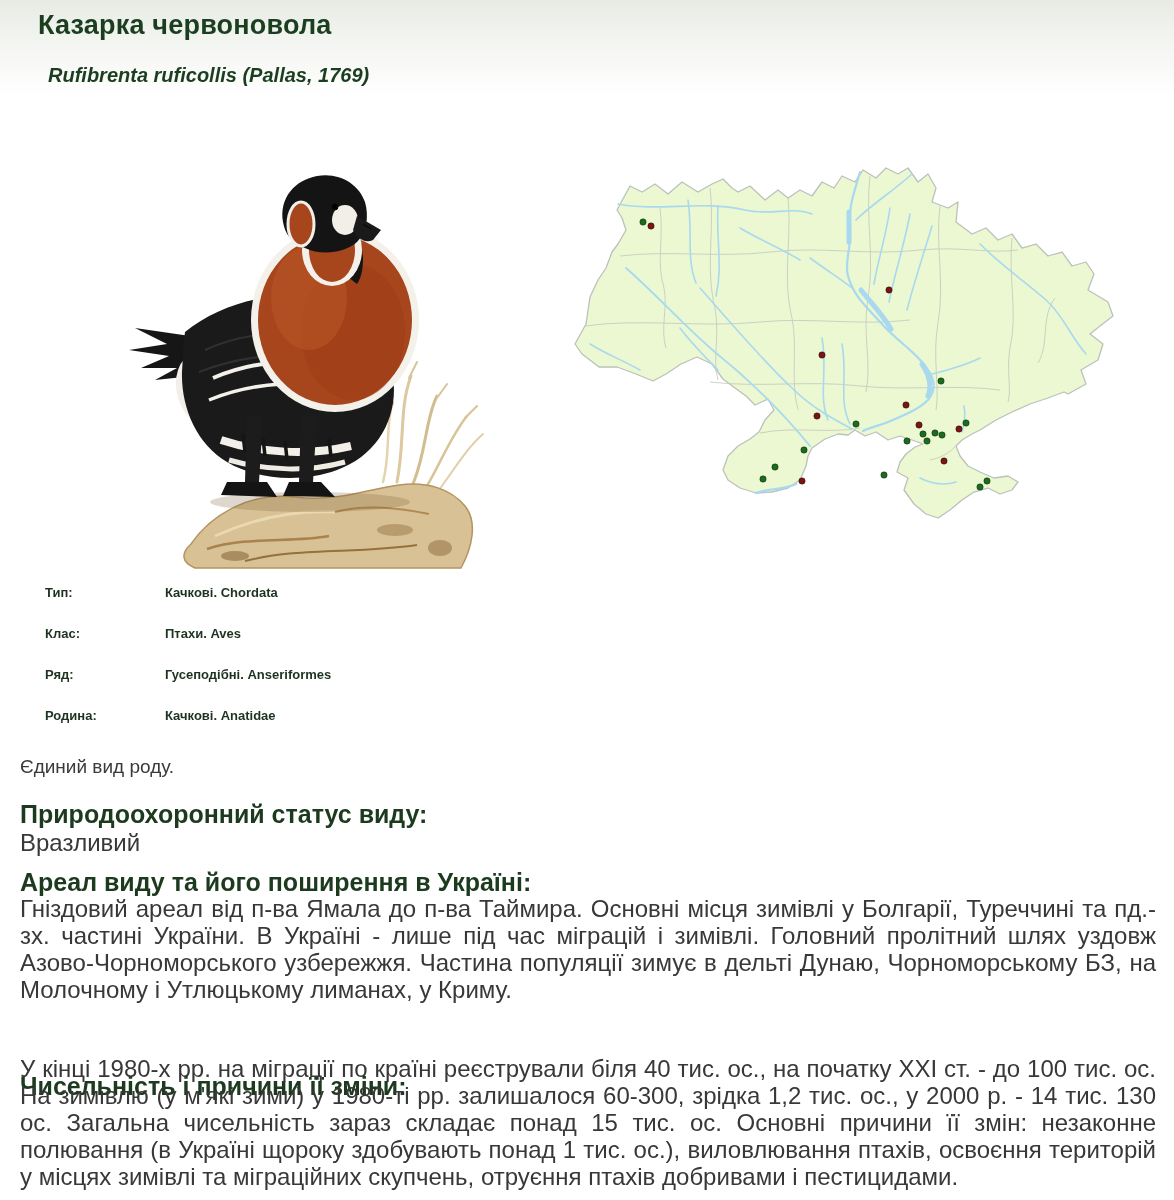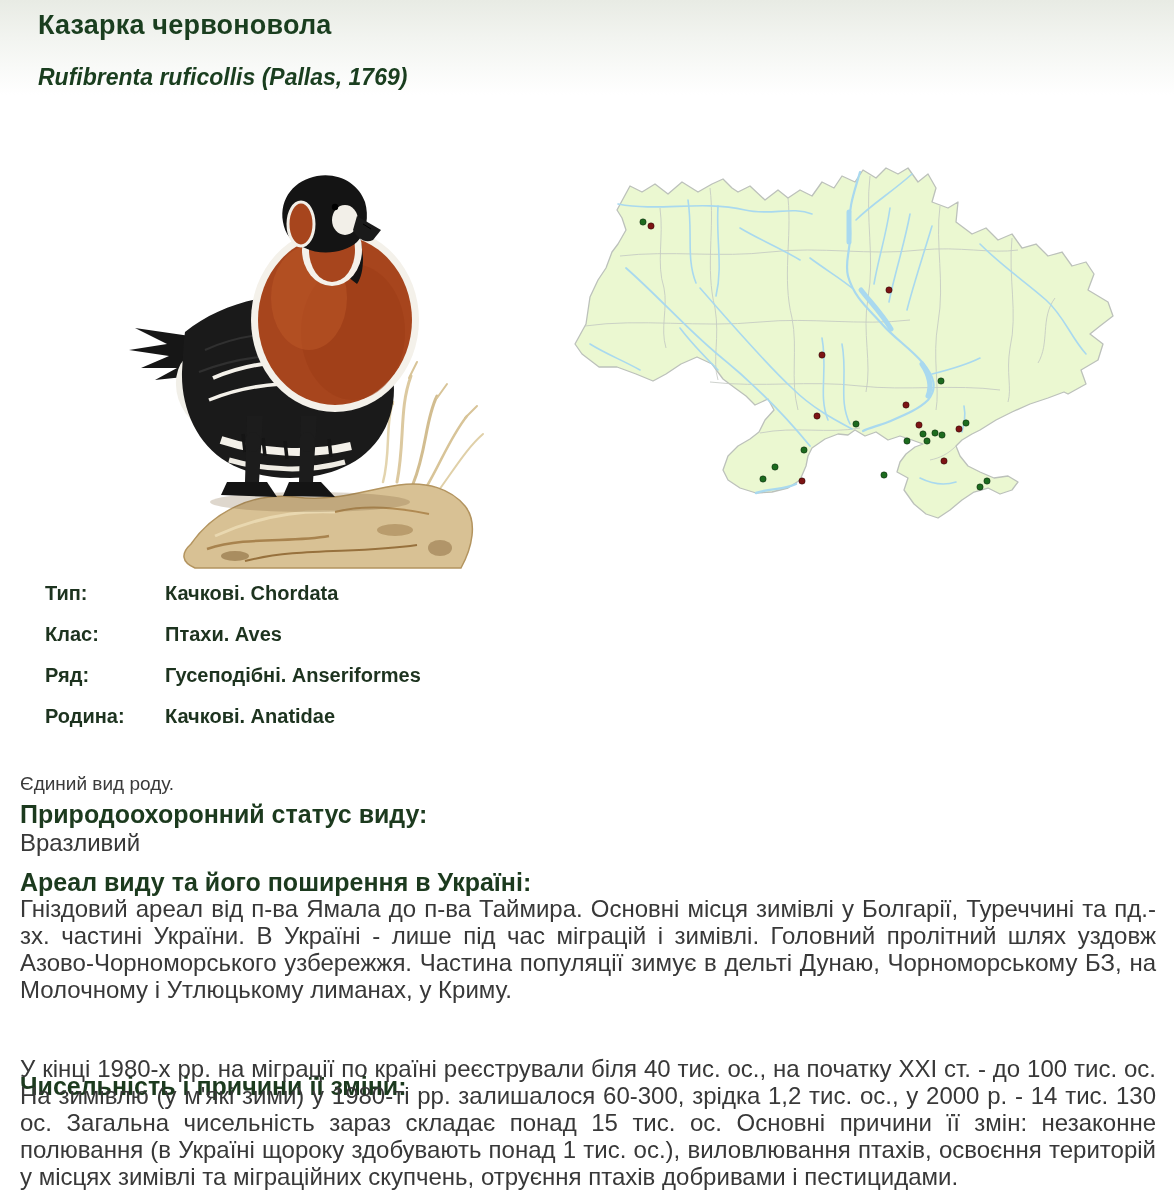--- a/index.html
+++ b/index.html
@@ -9,31 +9,31 @@
     overflow:hidden;
     background:linear-gradient(180deg,#e8ebe4 0%,#f2f4f0 38px,#ffffff 95px,#ffffff 100%);
     font-family:"Liberation Sans","DejaVu Sans",sans-serif;
   }
   .abs{position:absolute;}
   h1.title{
     left:38px;top:10px;margin:0;
     font-size:27px;font-weight:bold;color:#1a3e1f;letter-spacing:.2px;
   }
   h2.latin{
-    left:38px;top:64px;margin:0;
-    font-size:23px;font-weight:bold;font-style:italic;color:#1a3e1f;
+    left:48px;top:64px;margin:0;
+    font-size:20px;font-weight:bold;font-style:italic;color:#1a3e1f;
   }
   figure{margin:0;padding:0;}
   .bird-fig{left:95px;top:150px;width:430px;height:425px;}
   .map-fig{left:560px;top:148px;width:614px;height:420px;}
-  .taxonomy{left:45px;top:581px;font-size:20px;font-weight:bold;color:#1d331f;}
+  .taxonomy{left:45px;top:581px;font-size:13px;font-weight:bold;color:#1d331f;}
   .tax-row{display:flex;margin-bottom:17px;line-height:24px;}
   .tax-label{width:120px;}
   .tax-value{white-space:nowrap;}
-  .note{left:20px;top:756px;font-size:19px;color:#3a3a3a;margin-top:17px;}
+  .note{left:20px;top:756px;font-size:19px;color:#3a3a3a;}
   .sec-heading{font-size:25px;font-weight:bold;color:#1c3a1e;margin:0;}
   .sec-text{font-size:24px;color:#383838;line-height:27px;text-align:justify;width:1136px;margin:0;}
   .h-status{left:20px;top:800px;}
   .t-status{left:20px;top:829px;width:400px;text-align:left;}
   .h-range{left:20px;top:868px;}
   .t-range{left:20px;top:895px;}
   .h-pop{left:20px;top:1028px;margin-top:44px;}
   .t-pop{left:20px;top:1055px;}
 </style>
 </head>

